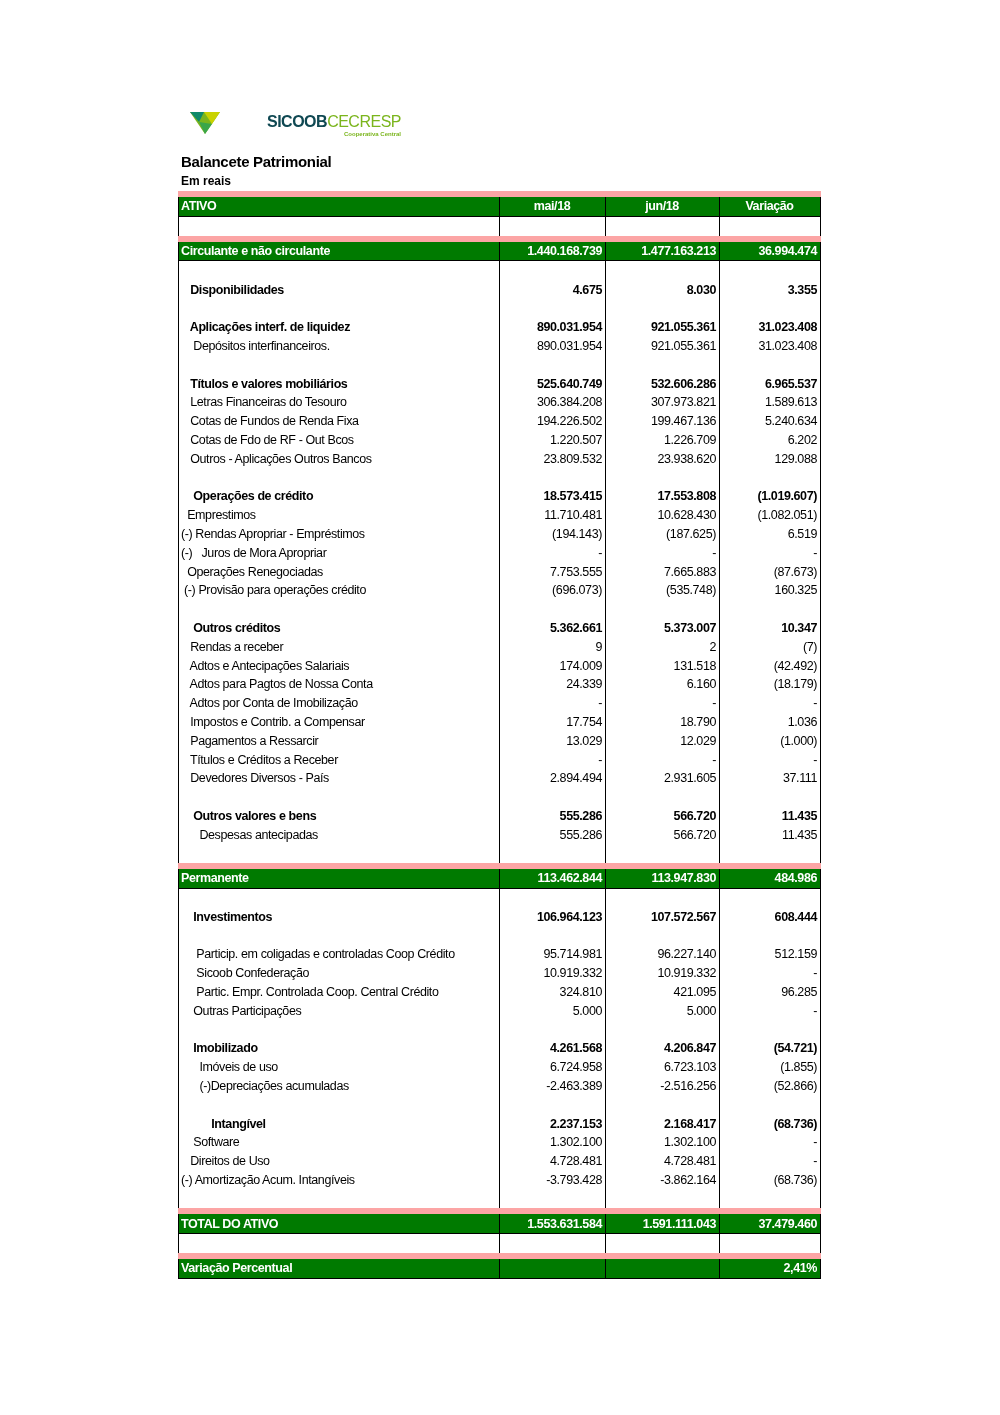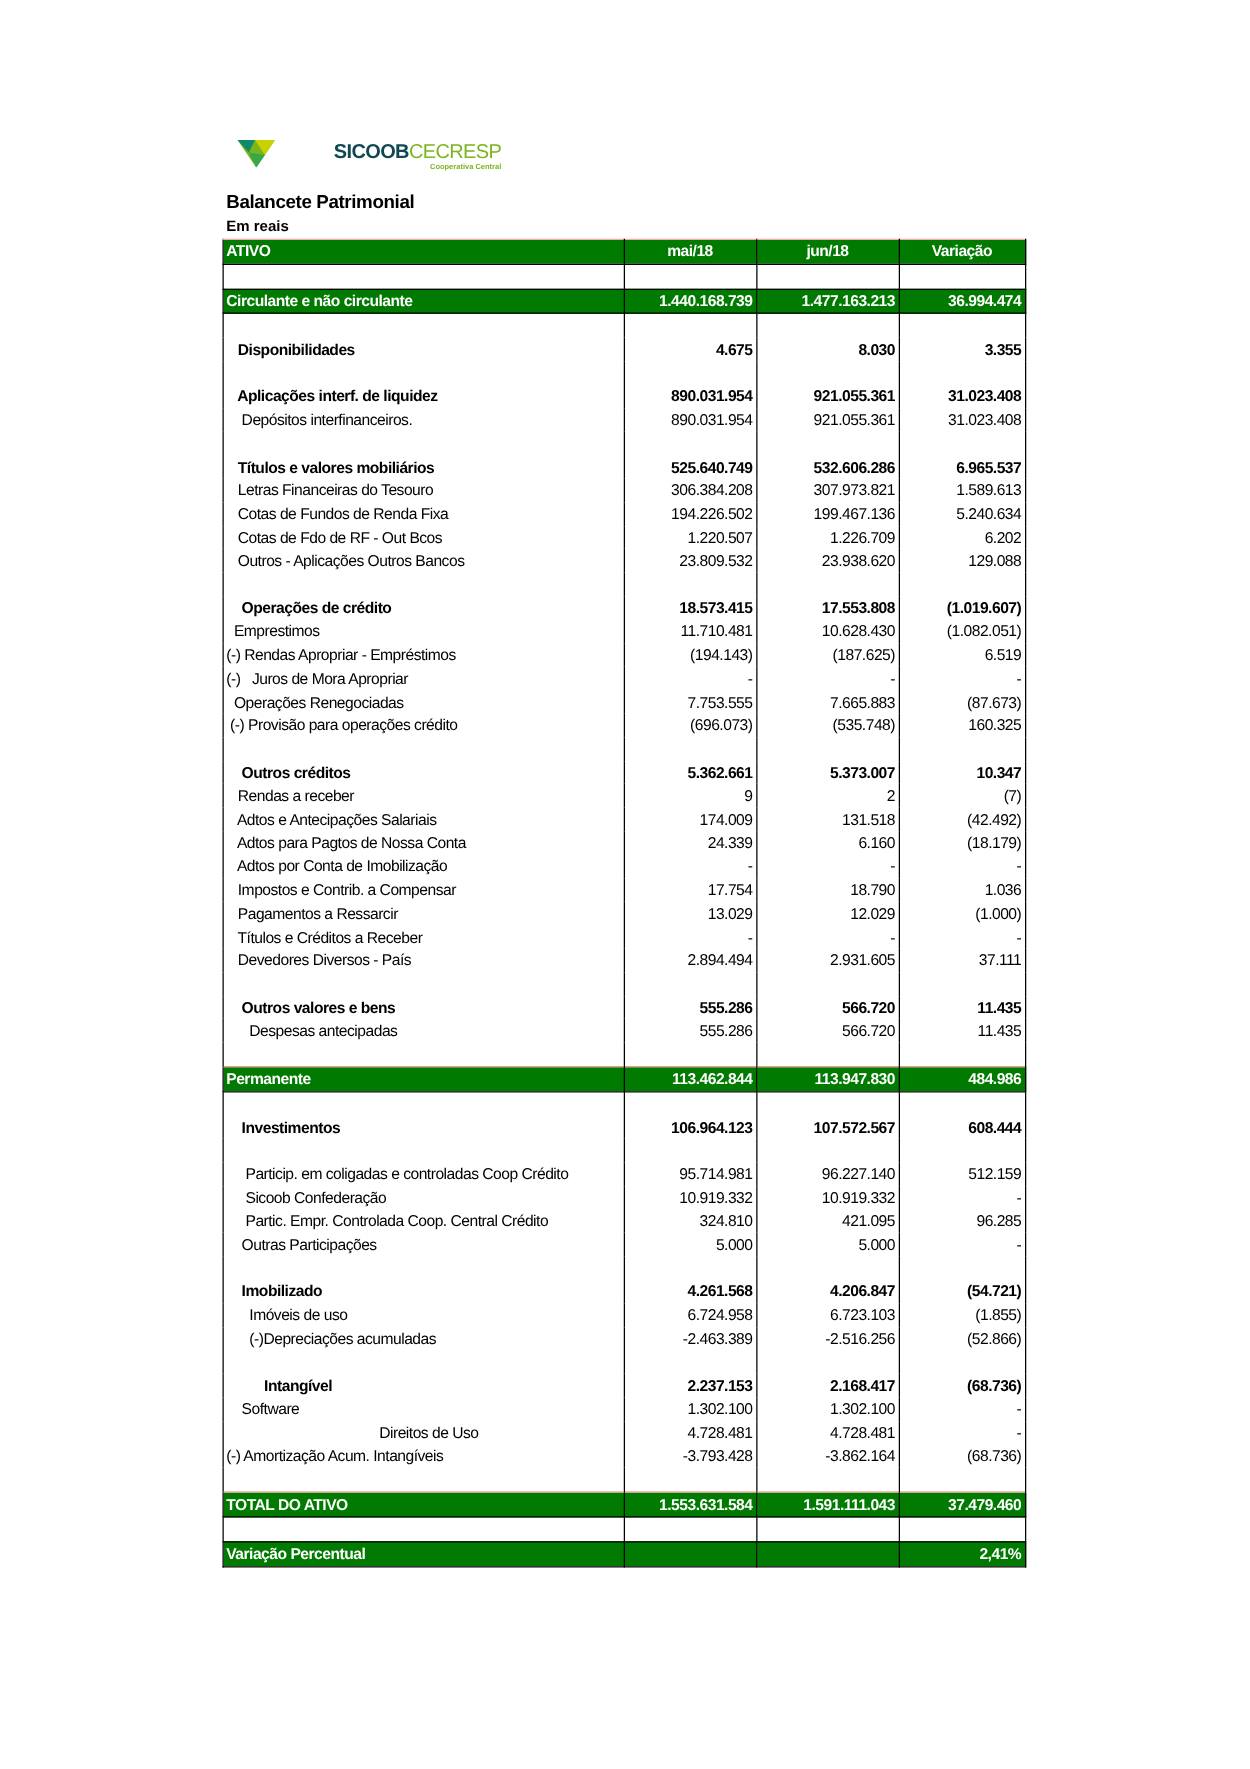--- a/index.html
+++ b/index.html
@@ -13,21 +13,21 @@
   .logo-sub { font-size: 6px; color: #7bb51d; font-weight: bold; text-align: right; margin-top: -3px; }
   .title { position: absolute; left: 181px; top: 153px; font-size: 15px; font-weight: bold; letter-spacing: -0.3px; }
   .subtitle { position: absolute; left: 181px; top: 174px; font-size: 12px; font-weight: bold; }
   table.sheet { position: absolute; left: 178px; top: 191px; border-collapse: collapse; font-size: 12.5px; letter-spacing: -0.4px; table-layout: fixed; }
   table.sheet col.c0 { width: 321px; }
   table.sheet col.c1 { width: 106px; }
   table.sheet col.c2 { width: 114px; }
   table.sheet col.c3 { width: 101px; }
   table.sheet td { height: 18.8px; padding: 0 3px 0 2px; white-space: nowrap; line-height: 18px; border-left: 1px solid #000; border-right: 1px solid #000; }
   table.sheet td.num { text-align: right; }
-  tr.green td { background: #007a00; color: #fff; font-weight: bold; border-top: 1px solid #fca5a5; border-bottom: 1px solid #000; }
+  tr.green td { background: #007a00; color: #fff; font-weight: bold; border-top: 6px solid #fca5a5; border-bottom: 1px solid #000; }
   tr.green td.num { text-align: right; }
   tr.hdr td.num { text-align: center; }
   tr.bold td { font-weight: bold; }
   tr.blank-boxed td { border-top: 1px solid #000; border-bottom: 1px solid #000; }
   tr.last td { border-bottom: 1px solid #000; }
 </style>
 </head>
 <body>
 
 <div class="logo">
@@ -350,21 +350,21 @@
         <td class="num">2.168.417</td>
         <td class="num">(68.736)</td>
       </tr>
       <tr class="normal">
         <td style="white-space: pre;">    Software</td>
         <td class="num">1.302.100</td>
         <td class="num">1.302.100</td>
         <td class="num">-</td>
       </tr>
       <tr class="normal">
-        <td style="white-space: pre; text-align: center;">   Direitos de Uso</td>
+        <td style="white-space: pre;">   Direitos de Uso</td>
         <td class="num">4.728.481</td>
         <td class="num">4.728.481</td>
         <td class="num">-</td>
       </tr>
       <tr class="normal">
         <td style="white-space: pre;">(-) Amortização Acum. Intangíveis</td>
         <td class="num">-3.793.428</td>
         <td class="num">-3.862.164</td>
         <td class="num">(68.736)</td>
       </tr>

